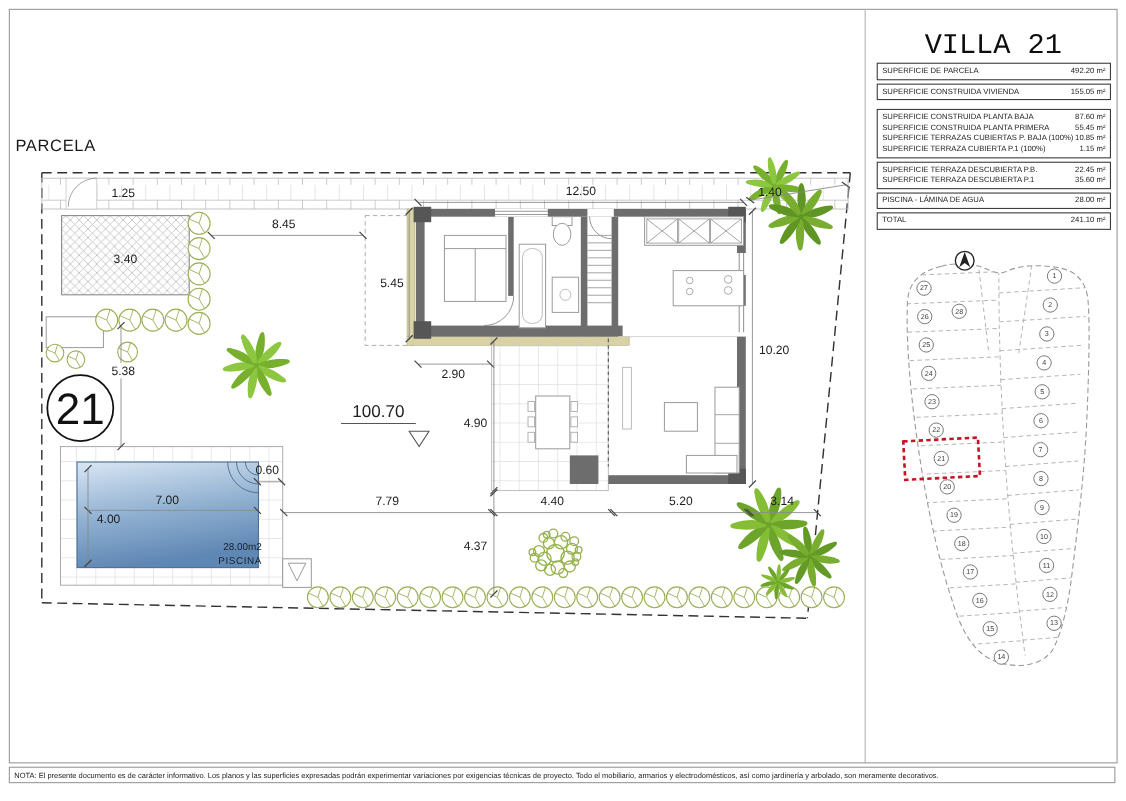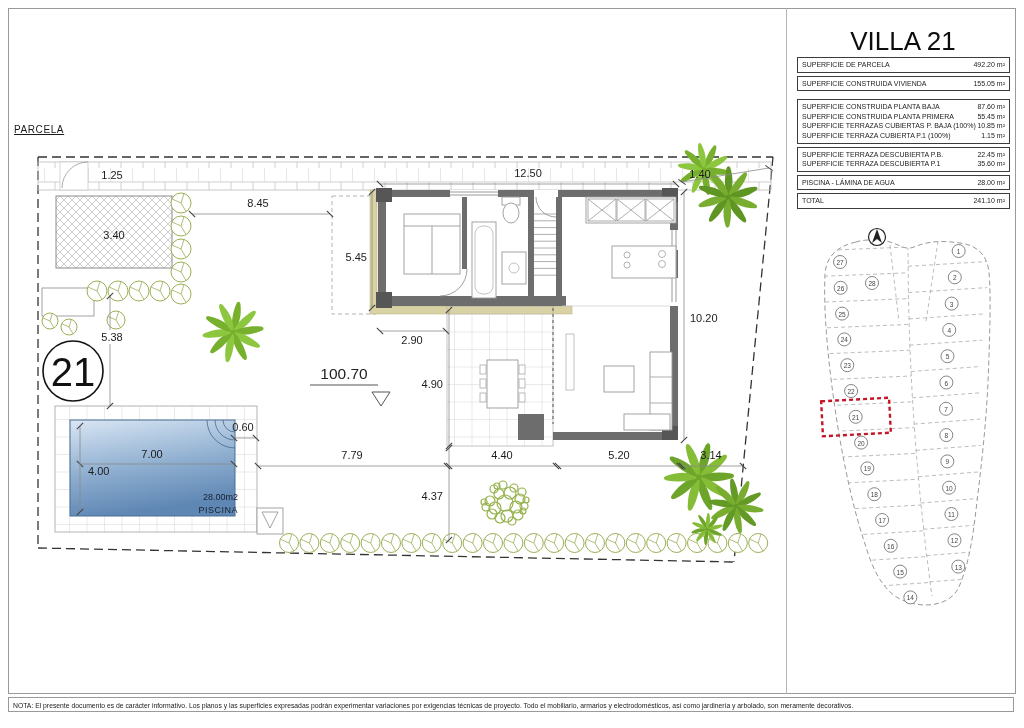--- a/index.html
+++ b/index.html
@@ -1,23 +1,23 @@
 <!DOCTYPE html>
 <html><head>
 <meta charset="utf-8">
 <style>
   html,body{margin:0;padding:0;background:#fff;}
   .page{position:relative;width:1024px;height:728px;background:#fff;overflow:hidden;
         font-family:"Liberation Sans",sans-serif;color:#1a1a1a;}
   .sheet-border{position:absolute;left:8px;top:8px;width:1006px;height:684px;border:1px solid #9a9a9a;}
   .panel-divider{position:absolute;left:786px;top:8px;width:1px;height:686px;background:#b5b5b5;}
   .drawing-svg{position:absolute;left:0;top:0;}
-  .parcela-label{position:absolute;left:14px;top:124px;font-size:10px;letter-spacing:.6px;color:#1a1a1a;text-decoration:underline;}
+  .parcela-label{position:absolute;left:14px;top:124px;font-size:15px;letter-spacing:.6px;color:#1a1a1a;}
   .villa-title{position:absolute;left:795px;top:26px;width:216px;text-align:center;
-               font-size:26px;color:#0d0d0d;}
+               font-size:26px;color:#0d0d0d;font-family:Liberation Mono, monospace;}
   .surface-table{position:absolute;left:797px;top:57px;width:213px;}
   .tbl-box{border:1px solid #3c3c3c;margin-bottom:3px;padding:2px 4px;background:#fff;}
   .tbl-box.gap-lg{margin-bottom:8px;}
   .tbl-row{display:flex;justify-content:space-between;font-size:7px;line-height:9.6px;color:#222;}
   .tbl-row .lab{white-space:nowrap;}
   .tbl-row .val{white-space:nowrap;}
   .note-strip{position:absolute;left:8px;top:697px;width:1006px;height:15px;border:1px solid #9a9a9a;
               font-size:6.8px;line-height:15px;padding-left:4px;color:#222;background:#fff;
               white-space:nowrap;overflow:hidden;box-sizing:border-box;}
   text{font-family:"Liberation Sans",sans-serif;}

